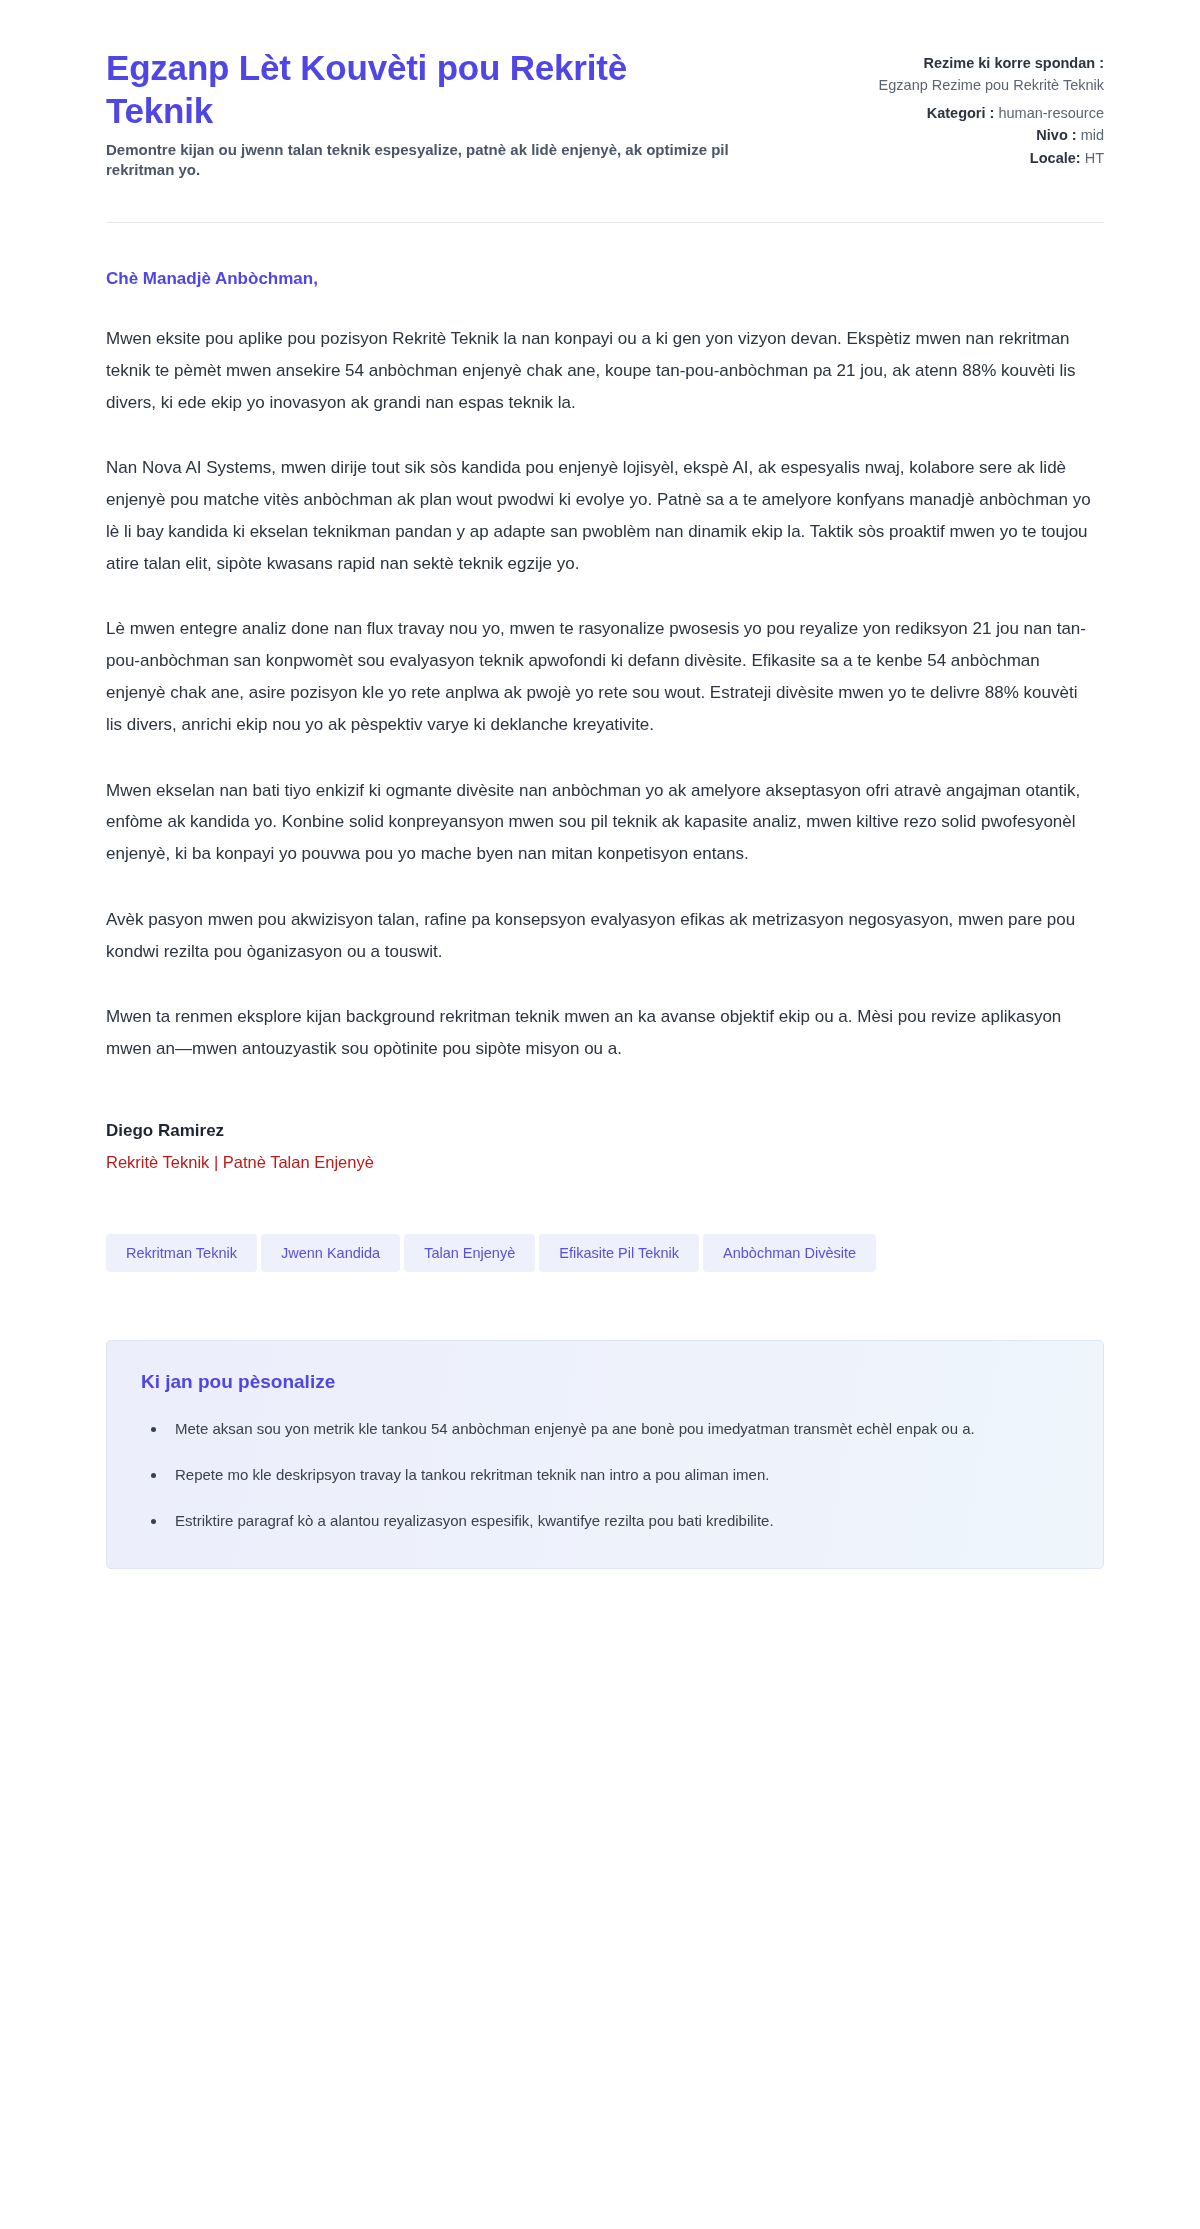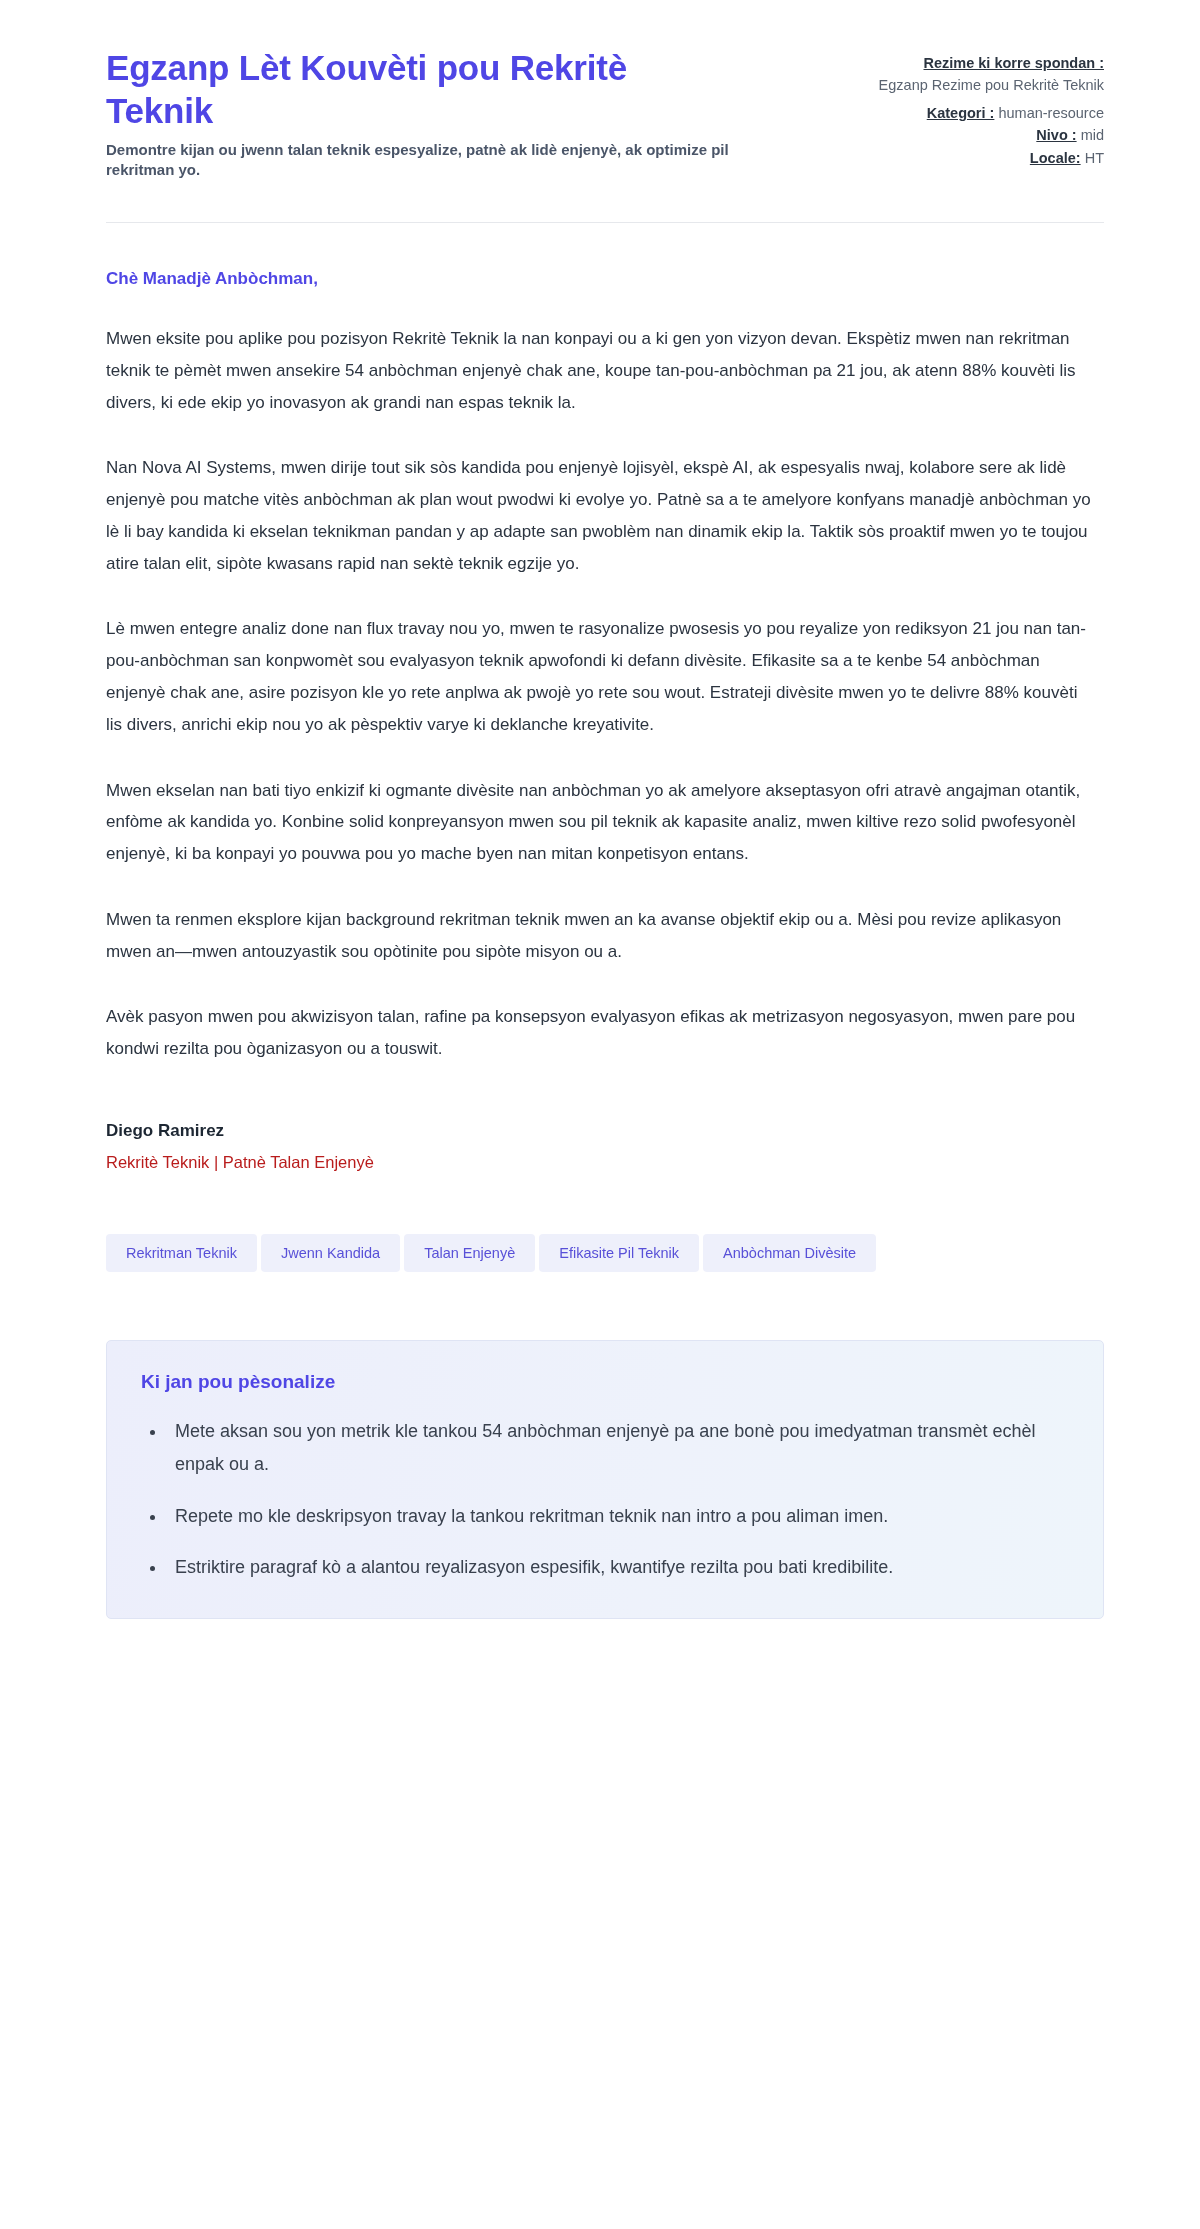--- a/index.html
+++ b/index.html
@@ -54,21 +54,20 @@
   }
   .meta-line {
     font-size: 14.5px;
     line-height: 1.5;
     color: #5b6471;
     margin-bottom: 1px;
   }
   .meta-label {
     font-weight: bold;
     color: #2b3440;
-    text-decoration: underline;
   }
   .meta-block-first { margin-bottom: 6px; }
 
   hr.divider {
     border: 0;
     border-top: 1px solid #e6e8ec;
     margin: 42px 0 0 0;
   }
 
   
@@ -130,21 +129,21 @@
     font-size: 19px;
     font-weight: bold;
     color: #4f46e5;
   }
   .callout ul {
     margin: 0;
     padding: 0 0 0 26px;
     list-style: disc;
   }
   .callout li {
-    font-size: 18px;
+    font-size: 15px;
     line-height: 1.85;
     color: #39414e;
     margin-bottom: 18px;
     padding-left: 8px;
   }
   .callout li:last-child { margin-bottom: 0; }
 </style>
 </head>
 <body>
 
@@ -179,22 +178,22 @@
 
   <hr class="divider">
 
   <div class="letter">
     <p class="salutation">Chè Manadjè Anbòchman,</p>
 
     <p class="body-para">Mwen eksite pou aplike pou pozisyon Rekritè Teknik la nan konpayi ou a ki gen yon vizyon devan. Ekspètiz mwen nan rekritman teknik te pèmèt mwen ansekire 54 anbòchman enjenyè chak ane, koupe tan-pou-anbòchman pa 21 jou, ak atenn 88% kouvèti lis divers, ki ede ekip yo inovasyon ak grandi nan espas teknik la.</p>
     <p class="body-para">Nan Nova AI Systems, mwen dirije tout sik sòs kandida pou enjenyè lojisyèl, ekspè AI, ak espesyalis nwaj, kolabore sere ak lidè enjenyè pou matche vitès anbòchman ak plan wout pwodwi ki evolye yo. Patnè sa a te amelyore konfyans manadjè anbòchman yo lè li bay kandida ki ekselan teknikman pandan y ap adapte san pwoblèm nan dinamik ekip la. Taktik sòs proaktif mwen yo te toujou atire talan elit, sipòte kwasans rapid nan sektè teknik egzije yo.</p>
     <p class="body-para">Lè mwen entegre analiz done nan flux travay nou yo, mwen te rasyonalize pwosesis yo pou reyalize yon rediksyon 21 jou nan tan-pou-anbòchman san konpwomèt sou evalyasyon teknik apwofondi ki defann divèsite. Efikasite sa a te kenbe 54 anbòchman enjenyè chak ane, asire pozisyon kle yo rete anplwa ak pwojè yo rete sou wout. Estrateji divèsite mwen yo te delivre 88% kouvèti lis divers, anrichi ekip nou yo ak pèspektiv varye ki deklanche kreyativite.</p>
     <p class="body-para">Mwen ekselan nan bati tiyo enkizif ki ogmante divèsite nan anbòchman yo ak amelyore akseptasyon ofri atravè angajman otantik, enfòme ak kandida yo. Konbine solid konpreyansyon mwen sou pil teknik ak kapasite analiz, mwen kiltive rezo solid pwofesyonèl enjenyè, ki ba konpayi yo pouvwa pou yo mache byen nan mitan konpetisyon entans.</p>
+    <p class="body-para">Avèk pasyon mwen pou akwizisyon talan, rafine pa konsepsyon evalyasyon efikas ak metrizasyon negosyasyon, mwen pare pou kondwi rezilta pou òganizasyon ou a touswit.</p>
     <p class="body-para">Mwen ta renmen eksplore kijan background rekritman teknik mwen an ka avanse objektif ekip ou a. Mèsi pou revize aplikasyon mwen an—mwen antouzyastik sou opòtinite pou sipòte misyon ou a.</p>
-    <p class="body-para">Avèk pasyon mwen pou akwizisyon talan, rafine pa konsepsyon evalyasyon efikas ak metrizasyon negosyasyon, mwen pare pou kondwi rezilta pou òganizasyon ou a touswit.</p>
   </div>
 
   <div class="signature">
     <p class="sig-name">Diego Ramirez</p>
     <p class="sig-role">Rekritè Teknik | Patnè Talan Enjenyè</p>
   </div>
 
   <div class="tags">
     <span class="tag">Rekritman Teknik</span>
     <span class="tag">Jwenn Kandida</span>

